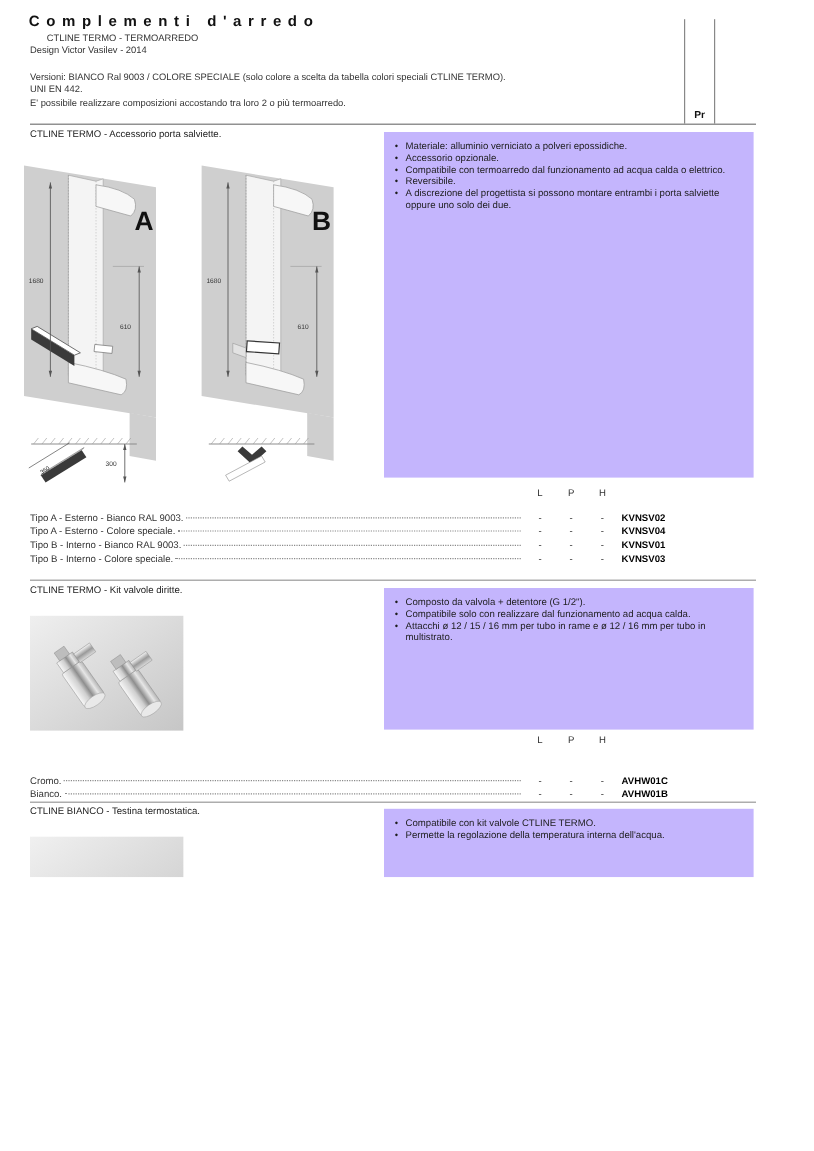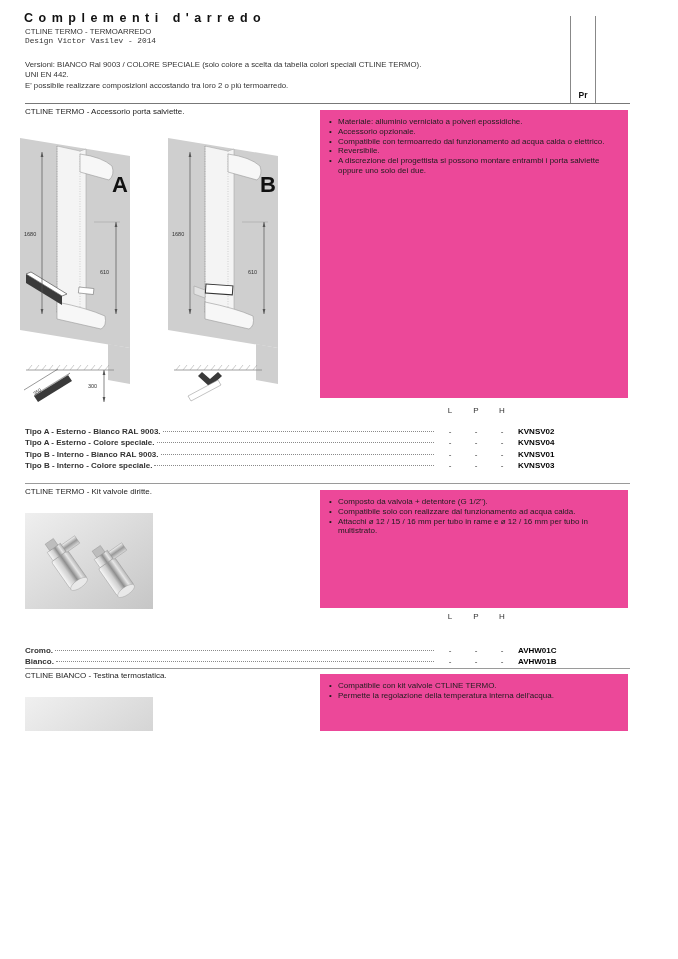--- a/index.html
+++ b/index.html
@@ -4,55 +4,55 @@
 <style>
   html,body { margin:0; padding:0; background:#ffffff; }
   .page {
     position:relative; width:678px; height:731px; background:#fff;
     font-family:"Liberation Sans", sans-serif; color:#222; overflow:hidden;
   }
   .abs { position:absolute; }
 
   
   .title { left:24px; top:11px; font-size:12.5px; font-weight:bold; letter-spacing:5.5px; color:#111; }
-  .subline1 { left:25px; top:27px; font-size:7.8px; color:#333; }
-  .subline2 { left:25px; top:37px; font-size:7.8px; color:#333;font-family:Liberation Mono, monospace; }
+  .subline1 { left:39px; top:27px; font-size:7.8px; color:#333; }
+  .subline2 { left:25px; top:37px; font-size:7.8px; color:#333; }
   .intro { left:25px; top:60px; font-size:7.8px; color:#333; line-height:10.4px; }
 
   .pr-col {
     left:570px; top:16px; width:26px; height:87px;
     border-left:1px solid #888; border-right:1px solid #888;
     display:flex; align-items:flex-end; justify-content:center;
     font-size:8.5px; font-weight:bold; color:#111; padding-bottom:3px; box-sizing:border-box;
   }
   .hrule-top    { left:25px; top:103px; width:605px; height:0; border-top:1px solid #777; }
   .divider      { left:25px; width:605px; height:0; border-top:1px solid #9a9a9a; }
   .divider.d1 { top:483px; } .divider.d2 { top:668px; }
   .footer-rule  { left:25px; top:886px; width:605px; height:2px; background:#cccccc; }
 
   .sec-head { left:25px; font-size:8px; color:#222; }
   .sec-head.s1 { top:107px; } .sec-head.s2 { top:487px; } .sec-head.s3 { top:671px; }
 
-  .graybox { left:320px; width:308px; background:#ec4899; box-sizing:border-box; padding:7px 9px; }
+  .graybox { left:320px; width:308px; background:#c4b5fd; box-sizing:border-box; padding:7px 9px; }
   .graybox.g1 { top:110px; height:288px; }
   .graybox.g2 { top:490px; height:118px; }
   .graybox.g3 { top:674px; height:120px; }
   .graybox ul { margin:0; padding:0; list-style:none; }
   .graybox li { position:relative; padding-left:9px; font-size:8px; line-height:9.8px; color:#1d1d1d; }
   .graybox li::before { content:"•"; position:absolute; left:0; top:0; }
 
   
   .table { left:25px; width:605px; }
   .table.t1 { top:406px; } .table.t2 { top:612px; } .table.t3 { top:798px; }
   .lph-row { display:flex; height:10px; font-size:8px; color:#333; }
   .lph-row .fill { flex:1; }
   .rows { margin-top:11px; }
   .table.t2 .rows, .table.t3 .rows { margin-top:24px; }
   .row { display:flex; align-items:baseline; height:11.3px; font-size:8px; color:#333; }
-  .row .label { white-space:nowrap;font-weight:bold; }
+  .row .label { white-space:nowrap; }
   .row .dots { flex:1; border-bottom:1.2px dotted #8a8a8a; transform:translateY(-2px); margin:0 3px 0 2px; }
   .colv { width:26px; text-align:center; }
   .codev { width:112px; padding-left:3px; font-weight:bold; font-size:8px; color:#000; white-space:nowrap; }
   .lph-row .colv { text-align:center; }
 
   
   .photo { left:25px; width:128px; height:96px; }
   .photo.p2 { top:513px; } .photo.p3 { top:697px; }
 
   .diagram-wrap { left:12px; top:126px; width:305px; height:282px; }

